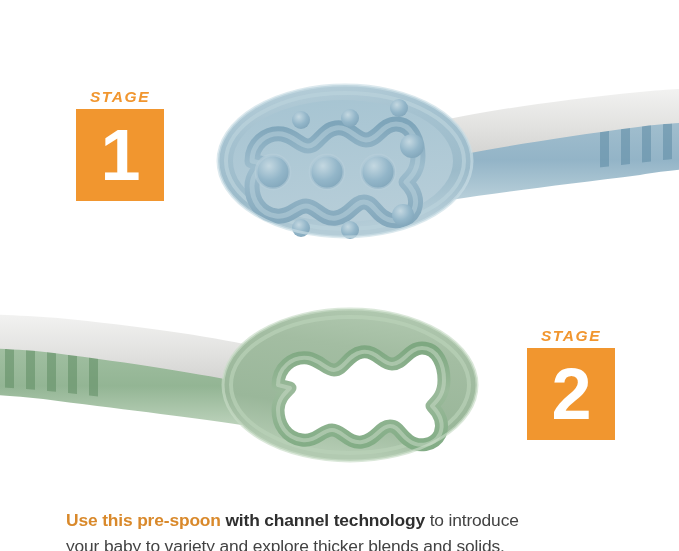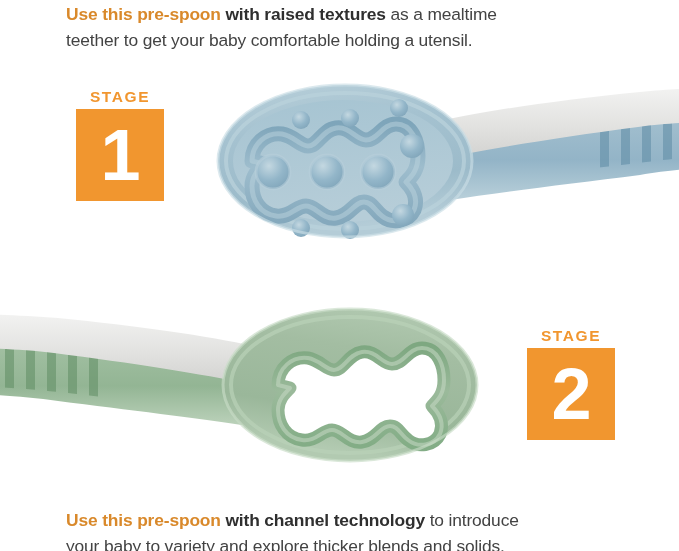--- a/index.html
+++ b/index.html
@@ -55,20 +55,21 @@
     position: absolute;
   }
   .stage-word {
     font-size: 15.5px;
     font-weight: bold;
     letter-spacing: 1.6px;
     color: #f1962f;
     line-height: 18px;
     text-align: center;
     margin-bottom: 3px;
+    font-style: italic;
   }
   .stage-square {
     width: 88px;
     height: 92px;
     background: #f1962f;
     color: #ffffff;
     font-size: 72px;
     font-weight: bold;
     line-height: 92px;
     text-align: center;
@@ -83,24 +84,20 @@
   .spoon { position: absolute; }
   #spoon-blue  { left: 200px; top: 60px;  width: 500px; height: 200px; }
   #spoon-green { left: -22px; top: 282px; width: 520px; height: 200px; }
   .spoon svg { display: block; overflow: visible; }
 </style>
 </head>
 <body>
 
 <div id="canvas">
 
-  <div class="caption" id="caption-top">
-    <span class="lead">Use this pre-spoon</span><span class="strong"> with raised textures</span><span class="rest"> as a mealtime</span>
-    <span class="line2">teether to get your baby comfortable holding a utensil.</span>
-  </div>
 
   <div class="stage-badge" id="stage-1">
     <div class="stage-word">STAGE</div>
     <div class="stage-square">1</div>
   </div>
 
   <div class="stage-badge" id="stage-2">
     <div class="stage-word">STAGE</div>
     <div class="stage-square">2</div>
   </div>

